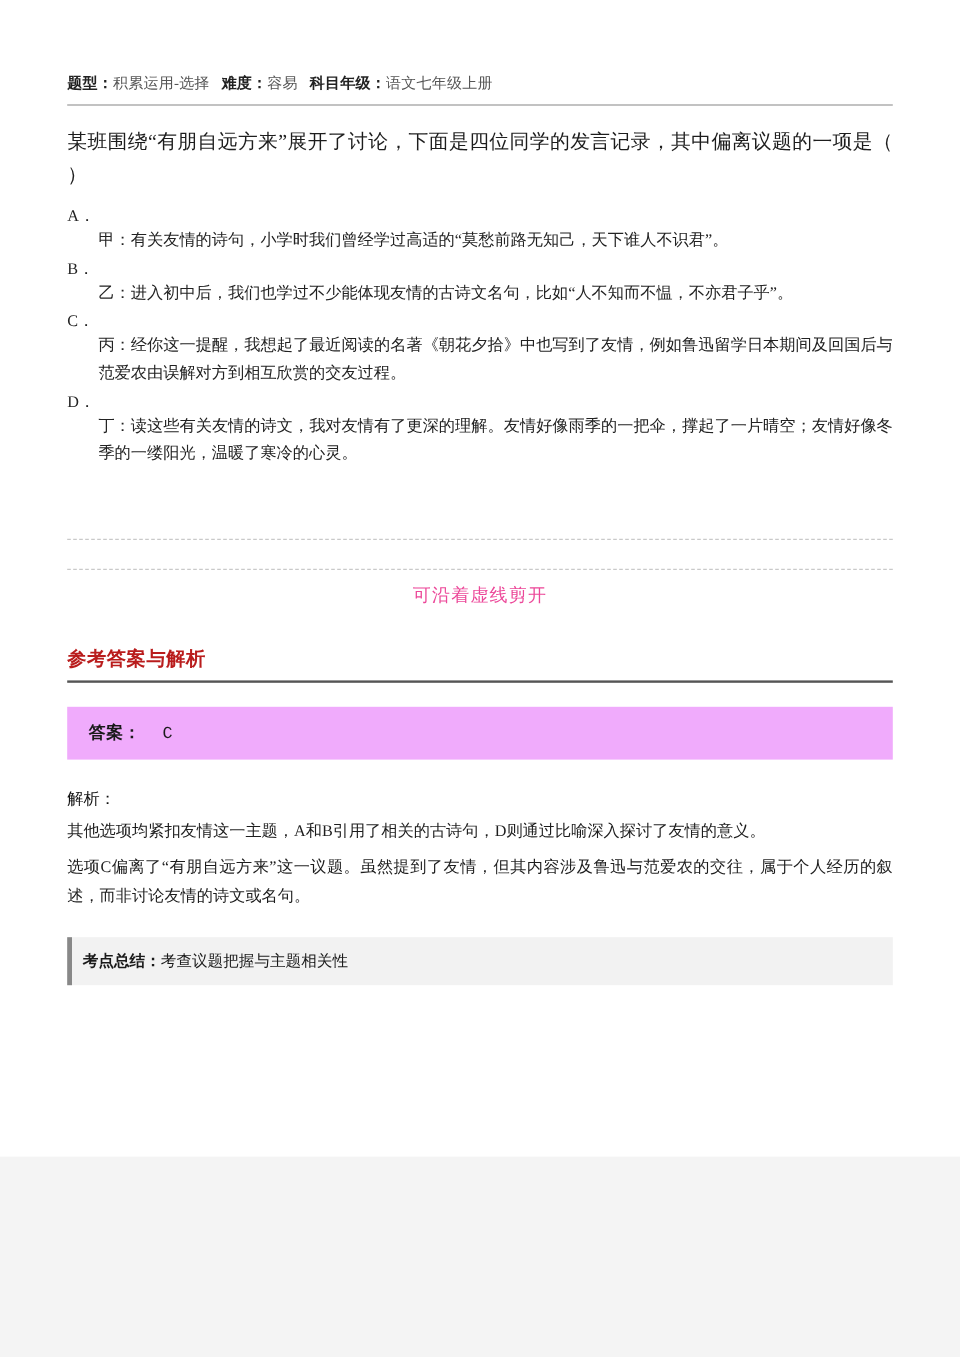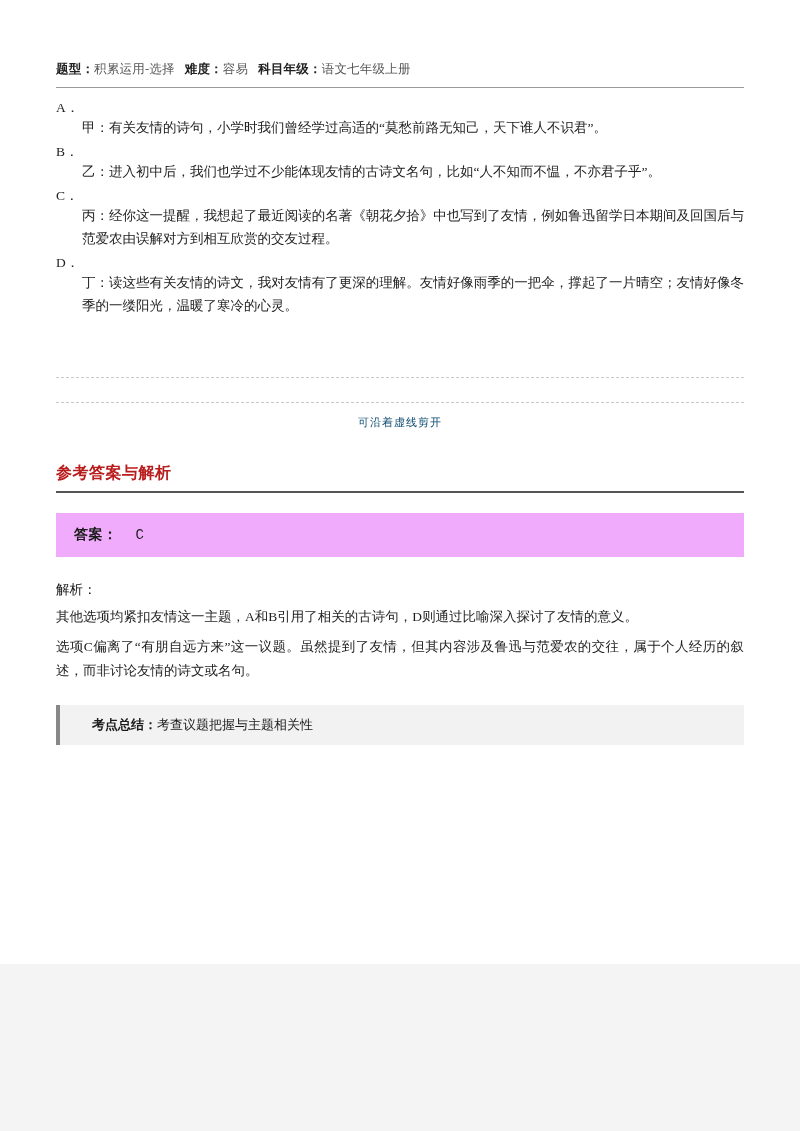--- a/index.html
+++ b/index.html
@@ -87,22 +87,22 @@
   }
   .dashed {
     border-top: 1.5px dashed #c9c9c9;
     height: 0;
   }
   .dashed.second {
     margin-top: 24px;
   }
   .cut-label {
     text-align: center;
-    font-size: 11px;
-    color: #0c4a6e;
+    font-size: 15px;
+    color: #ec4899;
     margin-top: 12px;
     letter-spacing: 1px;
   }
 
   
   .section-title {
     margin-top: 33px;
     font-size: 16px;
     font-weight: bold;
     color: #b91c1c;
@@ -144,21 +144,21 @@
     font-size: 13.5px;
     line-height: 24px;
     color: #1d1d1d;
     text-align: justify;
   }
 
   .keypoint {
     margin-top: 22px;
     background: #f2f2f2;
     border-left: 4px solid #888;
-    padding: 11px 32px;
+    padding: 11px 9px;
     font-size: 13px;
     color: #1a1a1a;
     display: flex;
     align-items: flex-start;
   }
   .keypoint-label {
     font-weight: bold;
     flex: 0 0 auto;
   }
   .keypoint-text {
@@ -203,20 +203,21 @@
 
 <div class="page">
   <div class="content">
 
     <div class="meta-line">
       <span class="meta-label">题型：</span><span class="meta-value">积累运用-选择</span><span class="meta-sep"></span><span class="meta-label">难度：</span><span class="meta-value">容易</span><span class="meta-sep"></span><span class="meta-label">科目年级：</span><span class="meta-value">语文七年级上册</span>
     </div>
 
     <div class="rule-top"></div>
 
+    <div class="stem">某班围绕“有朋自远方来”展开了讨论，下面是四位同学的发言记录，其中偏离议题的一项是（            ）</div>
 
     <div class="options">
       <div class="opt">
         <span class="opt-key">A．</span>
         <span class="opt-text">甲：有关友情的诗句，小学时我们曾经学过高适的“莫愁前路无知己，天下谁人不识君”。</span>
       </div>
       <div class="opt">
         <span class="opt-key">B．</span>
         <span class="opt-text">乙：进入初中后，我们也学过不少能体现友情的古诗文名句，比如“人不知而不愠，不亦君子乎”。</span>
       </div>

